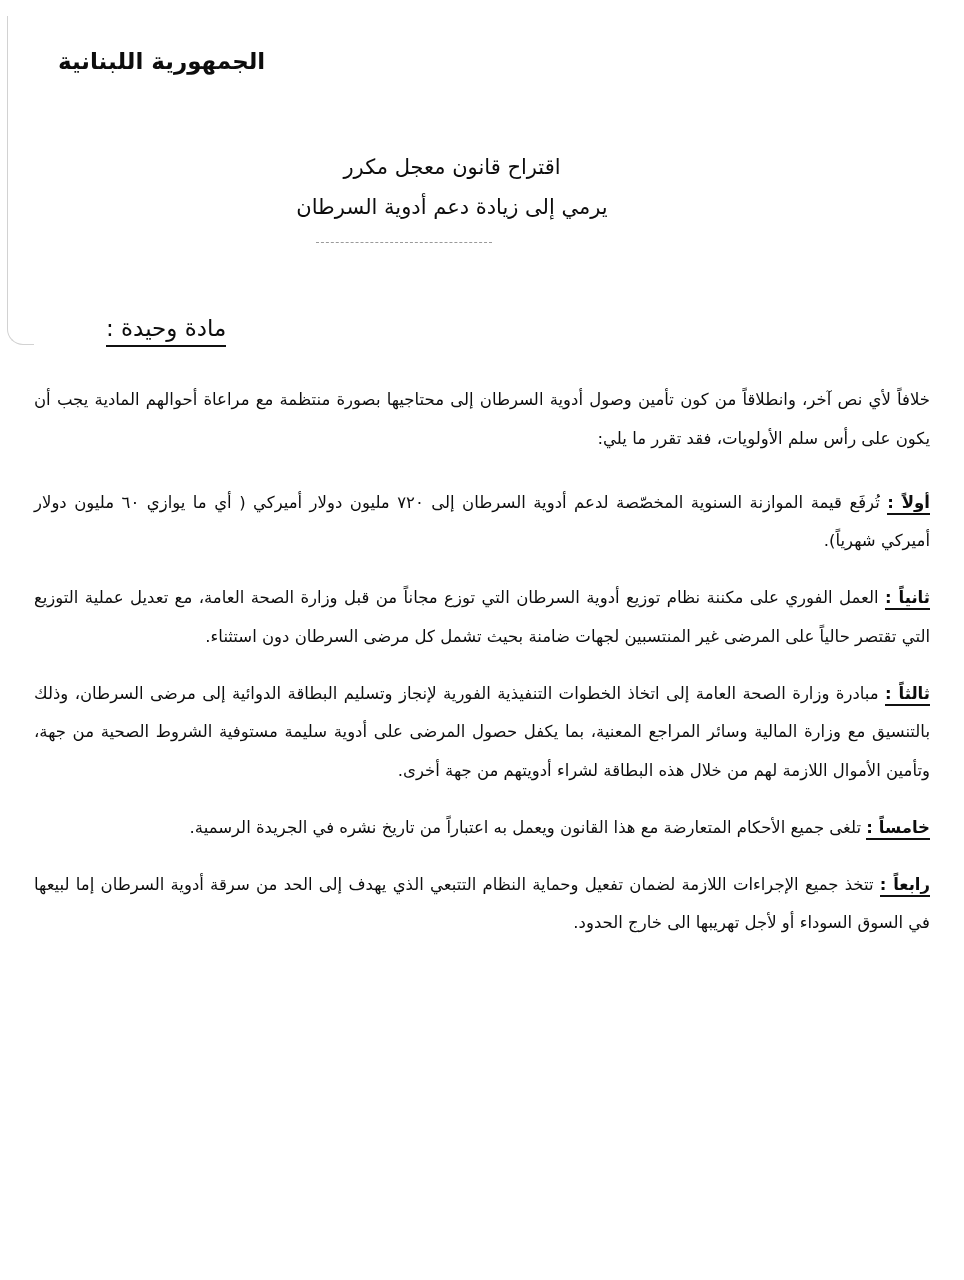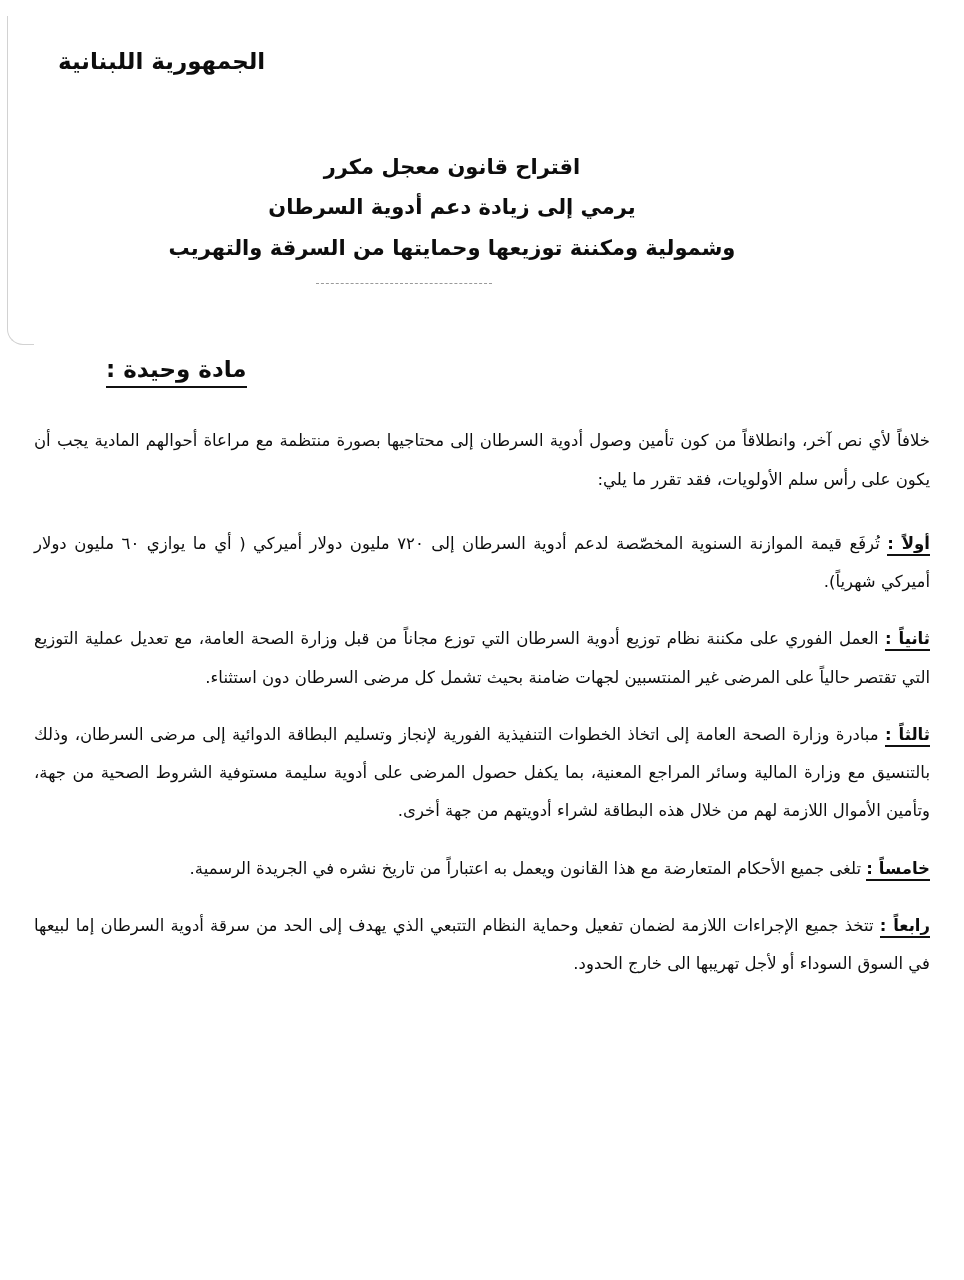--- a/index.html
+++ b/index.html
@@ -77,21 +77,21 @@
 
   
   .title-block {
     margin-top: 68px;
     text-align: center;
     padding-right: 60px;
   }
 
   .title-line {
     font-size: 21px;
-    font-weight: bold;
+    font-weight: normal;
     line-height: 1.95;
     margin: 0;
     direction: rtl;
     unicode-bidi: isolate;
   }
 
   .title-sep {
     width: 176px;
     margin: 14px auto 0 auto;
     border-top: 1.5px dashed #9a9a9a;
@@ -103,21 +103,21 @@
 
   
   .article-heading-row {
     margin-top: 72px;
     text-align: left;
     padding-left: 72px;
   }
 
   .article-heading {
     font-size: 23px;
-    font-weight: bold;
+    font-weight: normal;
     display: inline-block;
     border-bottom: 2.5px solid #111111;
     padding-bottom: 4px;
     direction: rtl;
     unicode-bidi: isolate;
     text-align: right;
   }
 
   
   .body-block {
@@ -178,21 +178,20 @@
 
   <div class="content">
 
     <div class="doc-header">
       <div class="header-line-1">الجمهورية اللبنانية</div>
     </div>
 
     <div class="title-block">
       <div class="title-line">اقتراح قانون معجل مكرر</div>
       <div class="title-line">يرمي إلى زيادة دعم أدوية السرطان</div>
-      <div class="title-line">وشمولية ومكننة توزيعها وحمايتها من السرقة والتهريب</div>
       <div class="title-sep"></div>
     </div>
 
     <div class="article-heading-row">
       <span class="article-heading">مادة وحيدة :</span>
     </div>
 
     <div class="body-block">
 
       <p class="para intro">خلافاً لأي نص آخر، وانطلاقاً من كون تأمين وصول أدوية السرطان إلى محتاجيها بصورة منتظمة مع مراعاة أحوالهم المادية يجب أن يكون على رأس سلم الأولويات، فقد تقرر ما يلي:</p>

